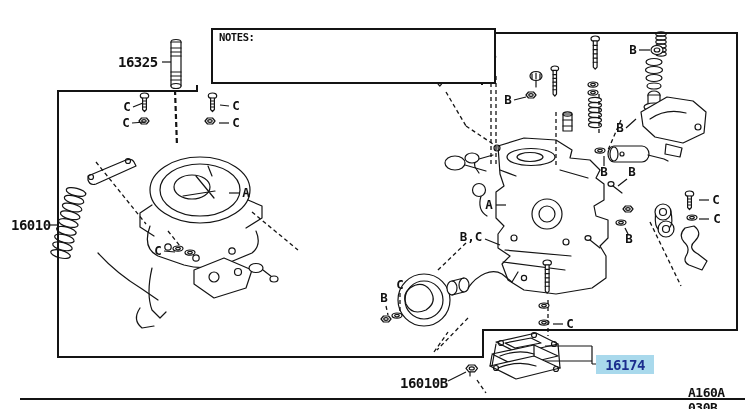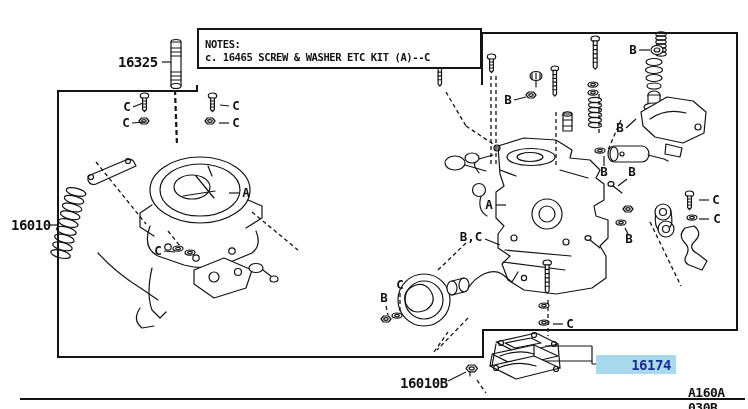--- a/index.html
+++ b/index.html
@@ -8,24 +8,24 @@
   svg{position:absolute;left:0;top:0;}
   svg *{vector-effect:non-scaling-stroke;}
   .ln{fill:none;stroke:#141414;stroke-width:1.2;stroke-linecap:round;stroke-linejoin:round;}
   .lnw{fill:#ffffff;stroke:#141414;stroke-width:1.2;stroke-linejoin:round;}
   .box{fill:none;stroke:#141414;stroke-width:2;}
   .dash{fill:none;stroke:#141414;stroke-width:1.3;stroke-dasharray:4 3;}
   .dashb{fill:none;stroke:#141414;stroke-width:2.2;stroke-dasharray:5 3;}
   .lead{fill:none;stroke:#141414;stroke-width:1.2;}
   text.callout{font:bold 12.5px "DejaVu Sans Mono",monospace;fill:#111;text-anchor:middle;}
   .plabel{position:absolute;font:bold 14px "DejaVu Sans Mono",monospace;letter-spacing:-0.5px;white-space:nowrap;}
-  .notes{position:absolute;left:197px;top:28px;width:285px;height:41px;border:2px solid #141414;
-         box-sizing:border-box;background:#fff;padding:8px 0 0 6px;}
+  .notes{position:absolute;left:211px;top:28px;width:285px;height:56px;border:2px solid #141414;
+         box-sizing:border-box;background:#fff;padding:1px 0 0 6px;}
   .notes div{font:bold 10.5px "DejaVu Sans Mono",monospace;line-height:12.5px;letter-spacing:-0.4px;white-space:nowrap;}
-  .hl{display:flex;align-items:center;justify-content:center;width:50px;height:19px;padding-left:30px;}
+  .hl{display:flex;align-items:center;justify-content:center;width:58px;height:19px;}
   .code{position:absolute;font:bold 13px "DejaVu Sans Mono",monospace;letter-spacing:-0.5px;margin-left:18px;}
 </style>
 </head>
 <body>
 
 <div class="stage">
 
 <svg width="748" height="409" viewBox="0 0 748 409">
   <defs>
     <g id="p-bolt">
@@ -299,21 +299,20 @@
   <g>
     <line class="lead" x1="162" y1="62" x2="171" y2="62"></line>
     <line class="lead" x1="50" y1="225" x2="58" y2="225"></line>
     <line class="lead" x1="448" y1="381" x2="466" y2="372"></line>
     <path class="lead" d="M545,346 H592 M545,361 H592 M592,346 V364 M592,364 H596"></path>
   </g>
 </svg>
 
 <div class="notes">
   <div>NOTES:</div>
-  <div>c. 16465 SCREW &amp; WASHER ETC KIT (A)--C</div>
 </div>
 
 <div class="plabel" style="left:118px;top:54px;">16325</div>
 
 <div class="plabel" style="left:11px;top:217px;">16010</div>
 
 <div class="plabel" style="left:400px;top:375px;text-align:right;">16010B</div>
 
 <div class="plabel hl" style="left: 596px; top: 355px; background-color: rgb(169, 217, 236); color: rgb(28, 46, 142);">16174</div>
 

